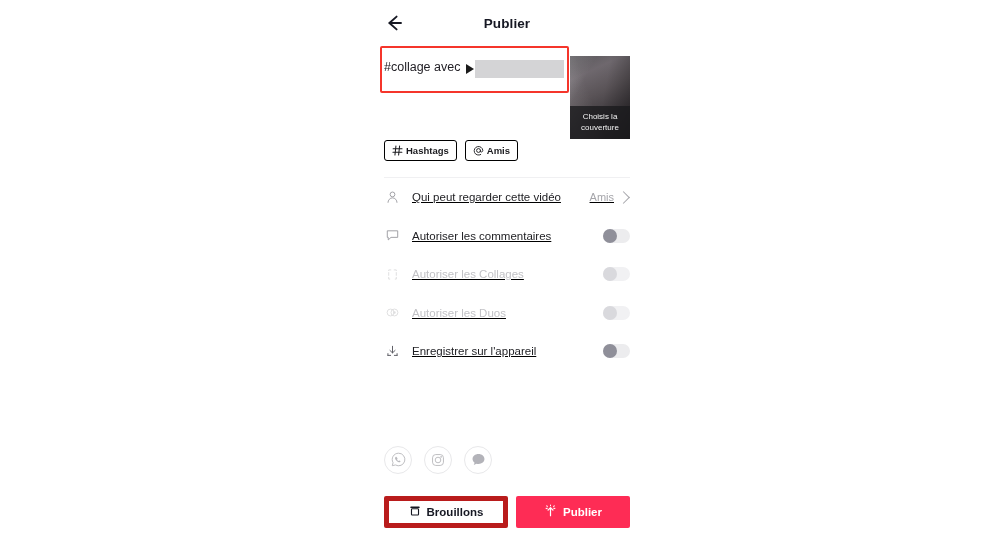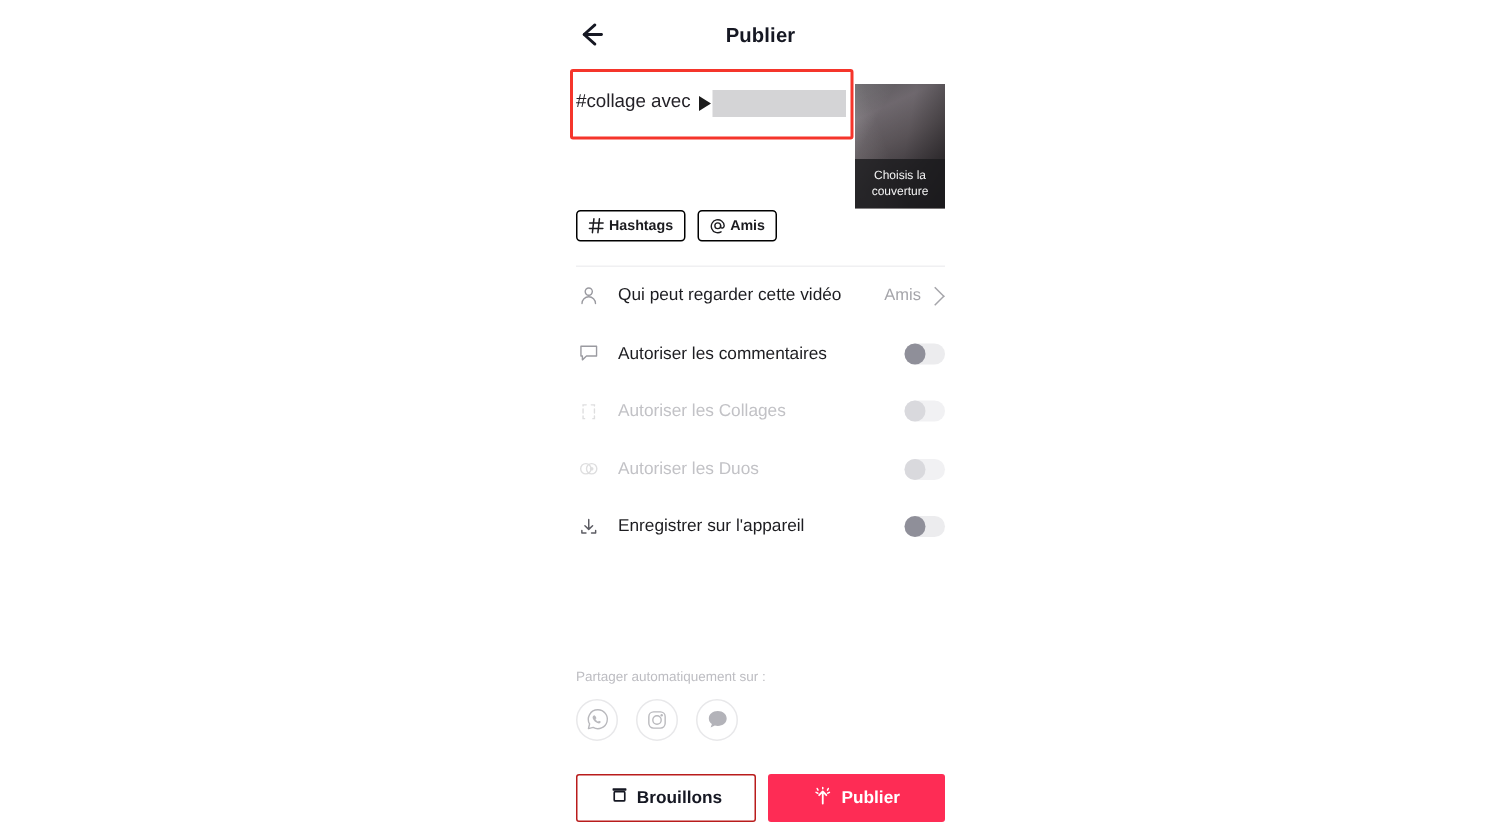--- a/index.html
+++ b/index.html
@@ -144,20 +144,21 @@
     margin: 16px 12px 0 12px;
   }
 
   
   .settings { padding: 0 12px; }
   .srow {
     display: flex;
     align-items: center;
     height: 38.5px;
     cursor: pointer;
+    text-decoration: underline;
   }
   .srow .ico {
     width: 17px; height: 17px;
     flex: 0 0 17px;
     margin-right: 11px;
     display: flex; align-items: center; justify-content: center;
   }
   .srow .label {
     font-size: 11.5px;
     color: #1d1d21;
@@ -228,21 +229,21 @@
     align-items: center;
     justify-content: center;
     gap: 6px;
     font-size: 11.5px;
     font-weight: bold;
     border-radius: 2px;
     cursor: pointer;
     white-space: nowrap;
   }
   .btn-draft {
-    border: 1px solid #b91c1c;
+    border: 5px solid #b91c1c;
     background: #fff;
     color: #161823;
   }
   .btn-publish {
     border: none;
     color: #ffffff;
   }
 
   
   .annotation-box {
@@ -372,21 +373,20 @@
       </span>
       <span class="label">Enregistrer sur l'appareil</span>
       <span class="toggle">
           <span class="knob"></span>
         </span>
     </div>
 
   </div>
 
   <div class="share-block">
-    <div class="share-label">Partager automatiquement sur :</div>
     <div class="share-icons">
 
       <div class="share-icon">
         <svg viewBox="0 0 20 20" width="17" height="17">
           <path d="M10 2.6 a7.4 7.4 0 0 0 -6.4 11.1 L2.7 17.3 L6.4 16.4 A7.4 7.4 0 1 0 10 2.6 z" fill="none" stroke="#b9b9bd" stroke-width="1.1" stroke-linejoin="round"></path>
           <path d="M7.4 6.9 c-.3 0 -.7 .1 -1 .5 c-.4 .5 -.7 1.3 -.1 2.4 c.7 1.3 1.9 2.6 3.4 3.2
                    c1.1 .4 1.8 .3 2.2 -.1 c.4 -.4 .5 -.9 .4 -1.1 l-1.4 -.7 l-.7 .8
                    c-.9 -.4 -1.7 -1.2 -2 -2 l.8 -.6 l-.6 -1.5 z" fill="#b9b9bd"></path>
         </svg>
       </div>

